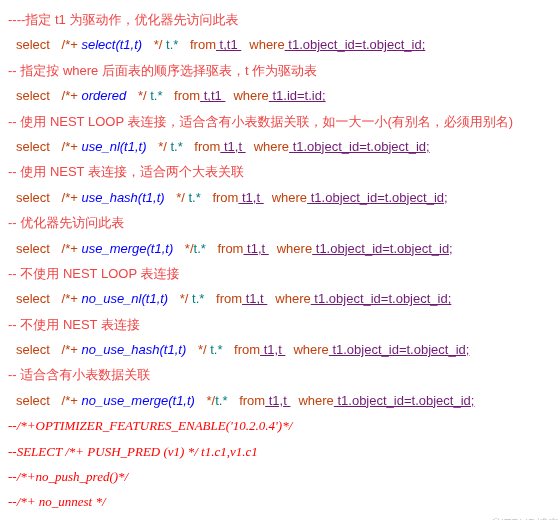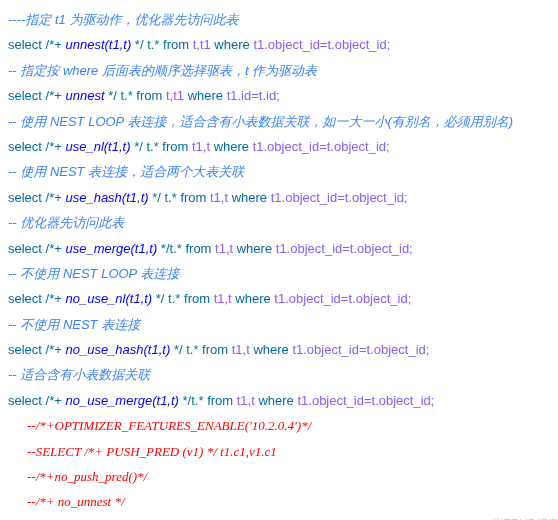--- a/index.html
+++ b/index.html
@@ -5,43 +5,43 @@
     body {
       font-family: "Microsoft YaHei", Arial, sans-serif;
       font-size: 13px;
       line-height: 1.8;
       margin: 8px;
       background: #ffffff;
       position: relative;
       width: 558px;
     }
     .line { white-space: nowrap; margin-bottom: 2px; }
-    .red-italic { color: #3b82f6; font-style: italic; }
-    .red-italic-serif { color: #ff0000; font-style: italic; font-family: "Times New Roman", serif; margin-left: 19px; }
-    .blue { color: #0369a1; }
+    .red-italic { color: #ef4444; }
+    .red-italic-serif { color: #ff0000; font-style: italic; font-family: "Times New Roman", serif; }
+    .blue { color: #c2410c; margin-left: 8px; }
     .blue-italic { color: #0000ff; font-style: italic; }
     .teal { color: #008080; }
-    .black { color: #8b5cf6; }
+    .black { color: #701a75; text-decoration: underline; }
     .watermark {
       position: absolute;
       right: 6px;
       bottom: 6px;
       color: #cccccc;
       font-size: 12px;
       font-family: Arial, sans-serif;
     }
   </style>
 </head>
 <body>
 
 <div id="root">
     <div class="line"><span class="red-italic">----指定 t1 为驱动作，优化器先访问此表</span></div>
-    <div class="line"><span class="blue">select</span><span class="blue"> /*+ </span><span class="blue-italic">unnest(t1,t)</span><span class="blue"> */</span><span class="teal"> t.* </span><span class="blue">from</span><span class="black"> t,t1 </span><span class="blue">where</span><span class="black"> t1.object_id=t.object_id;</span></div>
+    <div class="line"><span class="blue">select</span><span class="blue"> /*+ </span><span class="blue-italic">select(t1,t)</span><span class="blue"> */</span><span class="teal"> t.* </span><span class="blue">from</span><span class="black"> t,t1 </span><span class="blue">where</span><span class="black"> t1.object_id=t.object_id;</span></div>
     <div class="line"><span class="red-italic">-- 指定按 where  后面表的顺序选择驱表，t 作为驱动表</span></div>
-    <div class="line"><span class="blue">select</span><span class="blue"> /*+ </span><span class="blue-italic">unnest</span><span class="blue"> */</span><span class="teal"> t.* </span><span class="blue">from</span><span class="black"> t,t1 </span><span class="blue">where</span><span class="black"> t1.id=t.id;</span></div>
+    <div class="line"><span class="blue">select</span><span class="blue"> /*+ </span><span class="blue-italic">ordered</span><span class="blue"> */</span><span class="teal"> t.* </span><span class="blue">from</span><span class="black"> t,t1 </span><span class="blue">where</span><span class="black"> t1.id=t.id;</span></div>
     <div class="line"><span class="red-italic">-- 使用 NEST LOOP  表连接，适合含有小表数据关联，如一大一小(有别名，必须用别名)</span></div>
     <div class="line"><span class="blue">select</span><span class="blue"> /*+ </span><span class="blue-italic">use_nl(t1,t)</span><span class="blue"> */</span><span class="teal"> t.* </span><span class="blue">from</span><span class="black"> t1,t </span><span class="blue">where</span><span class="black"> t1.object_id=t.object_id;</span></div>
     <div class="line"><span class="red-italic">-- 使用 NEST  表连接，适合两个大表关联</span></div>
     <div class="line"><span class="blue">select</span><span class="blue"> /*+ </span><span class="blue-italic">use_hash(t1,t)</span><span class="blue"> */</span><span class="teal"> t.* </span><span class="blue">from</span><span class="black"> t1,t </span><span class="blue">where</span><span class="black"> t1.object_id=t.object_id;</span></div>
     <div class="line"><span class="red-italic">-- 优化器先访问此表</span></div>
     <div class="line"><span class="blue">select</span><span class="blue"> /*+ </span><span class="blue-italic">use_merge(t1,t)</span><span class="blue"> */</span><span class="teal">t.*  </span><span class="blue">from</span><span class="black"> t1,t </span><span class="blue">where</span><span class="black"> t1.object_id=t.object_id;</span></div>
     <div class="line"><span class="red-italic">-- 不使用 NEST LOOP  表连接</span></div>
     <div class="line"><span class="blue">select</span><span class="blue"> /*+ </span><span class="blue-italic">no_use_nl(t1,t)</span><span class="blue"> */</span><span class="teal"> t.*  </span><span class="blue">from</span><span class="black"> t1,t </span><span class="blue">where</span><span class="black"> t1.object_id=t.object_id;</span></div>
     <div class="line"><span class="red-italic">-- 不使用 NEST  表连接</span></div>
     <div class="line"><span class="blue">select</span><span class="blue"> /*+ </span><span class="blue-italic">no_use_hash(t1,t)</span><span class="blue"> */</span><span class="teal"> t.* </span><span class="blue">from</span><span class="black"> t1,t </span><span class="blue">where</span><span class="black"> t1.object_id=t.object_id;</span></div>

